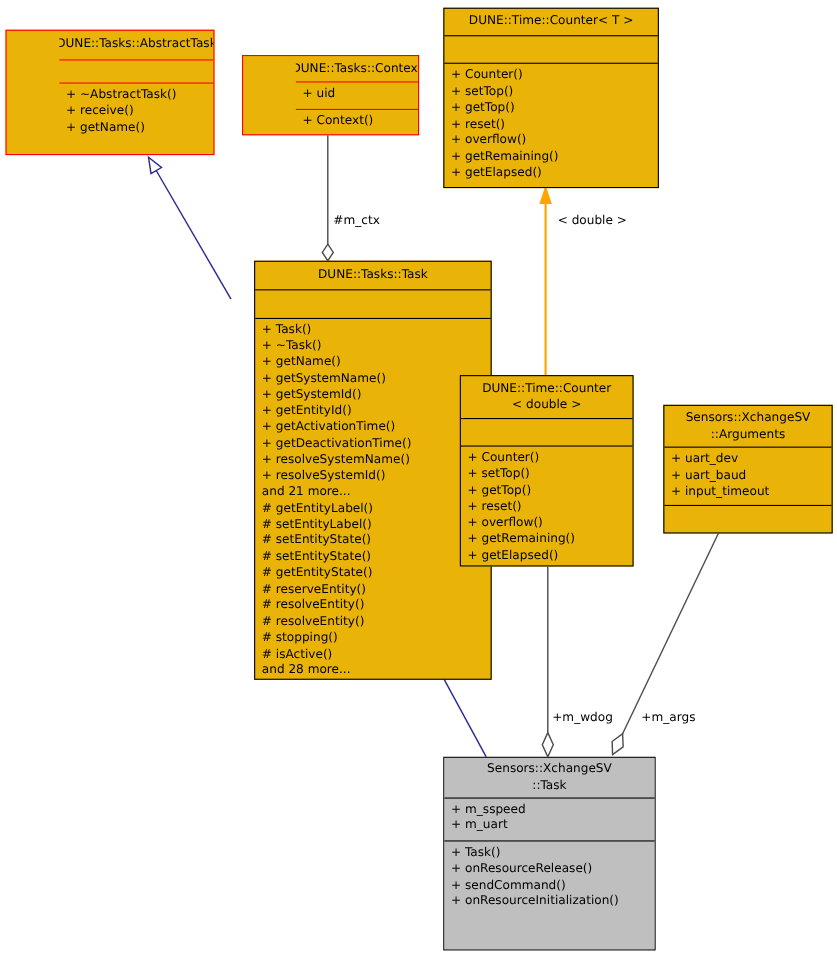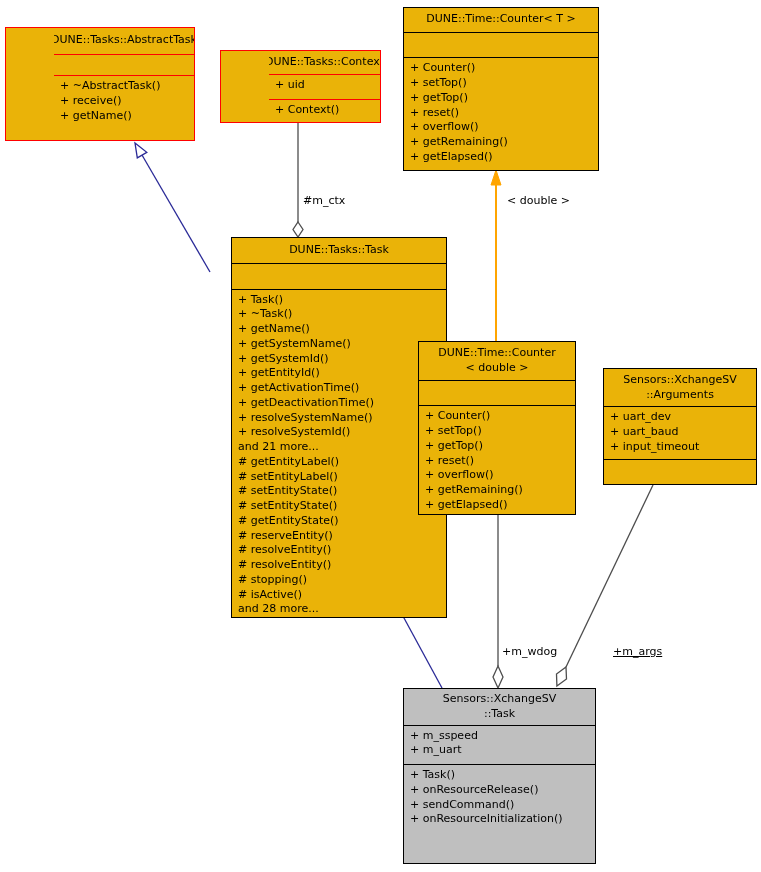--- a/index.html
+++ b/index.html
@@ -43,21 +43,21 @@
   #b-args{left:603px;top:368px;width:154px;height:117px;}
   #b-args .title{height:38px} #b-args .attrs{height:54px} #b-args .methods{height:25px}
 
   #b-xtask{left:403px;top:688px;width:193px;height:176px;}
   #b-xtask .title{height:36px} #b-xtask .attrs{height:40px} #b-xtask .methods{height:100px}
   #b-xtask .sec{background:#bfbfbf;}
 
   #lbl-mctx{left:303px;top:194px;}
   #lbl-double{left:507px;top:194px;}
   #lbl-wdog{left:502px;top:645px;}
-  #lbl-args{left:613px;top:645px;text-decoration:underline;}
+  #lbl-args{left:583px;top:645px;}
 </style>
 </head>
 <body>
 
 <div class="stage">
 
   <svg class="edges" viewBox="0 0 761 872">
 
     <g>
       <line x1="210" y1="272" x2="142" y2="155" stroke="#2a2a97" stroke-width="1.3"></line>

